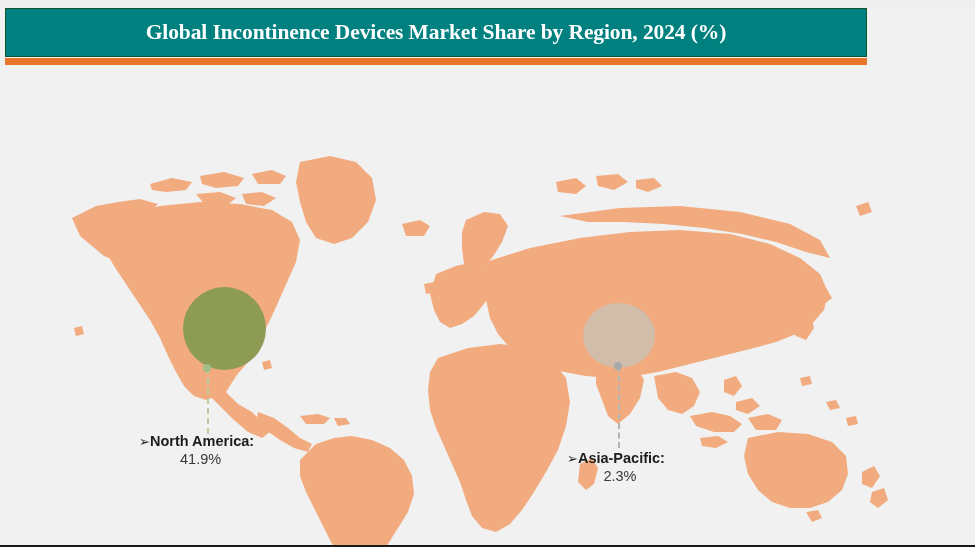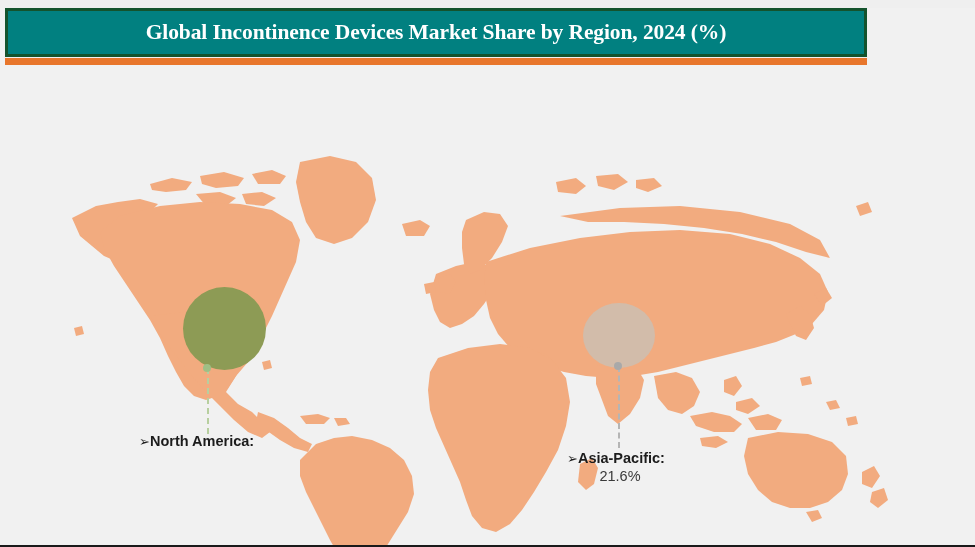--- a/index.html
+++ b/index.html
@@ -25,21 +25,21 @@
     background: #efefef;
   }
   
   .header-band {
     position: absolute;
     left: 5px;
     top: 8px;
     width: 862px;
     height: 49px;
     background: #018080;
-    border: 3px solid #14532d;
+    border: 1px solid #14532d;
     box-sizing: border-box;
     display: flex;
     align-items: center;
     justify-content: center;
   }
   .header-title {
     color: #ffffff;
     font-family: "Liberation Serif", serif;
     font-weight: bold;
     font-size: 21.5px;
@@ -289,23 +289,24 @@
 
     <div class="connector conn-na"></div>
     <div class="conn-dot dot-na"></div>
     <div class="connector conn-ap"></div>
     <div class="conn-dot dot-ap"></div>
 
     <div class="label-block label-na">
       <div class="label-title">
         <span class="label-arrow">➢</span><span>North America:</span>
       </div>
+      <div class="label-value">41.9%</div>
     </div>
 
     <div class="label-block label-ap">
       <div class="label-title">
         <span class="label-arrow">➢</span><span>Asia-Pacific:</span>
       </div>
-      <div class="label-value">21.6%</div>
+      <div class="label-value">2.3%</div>
     </div>
 
   </div>
 </div>
 
 </body></html>

